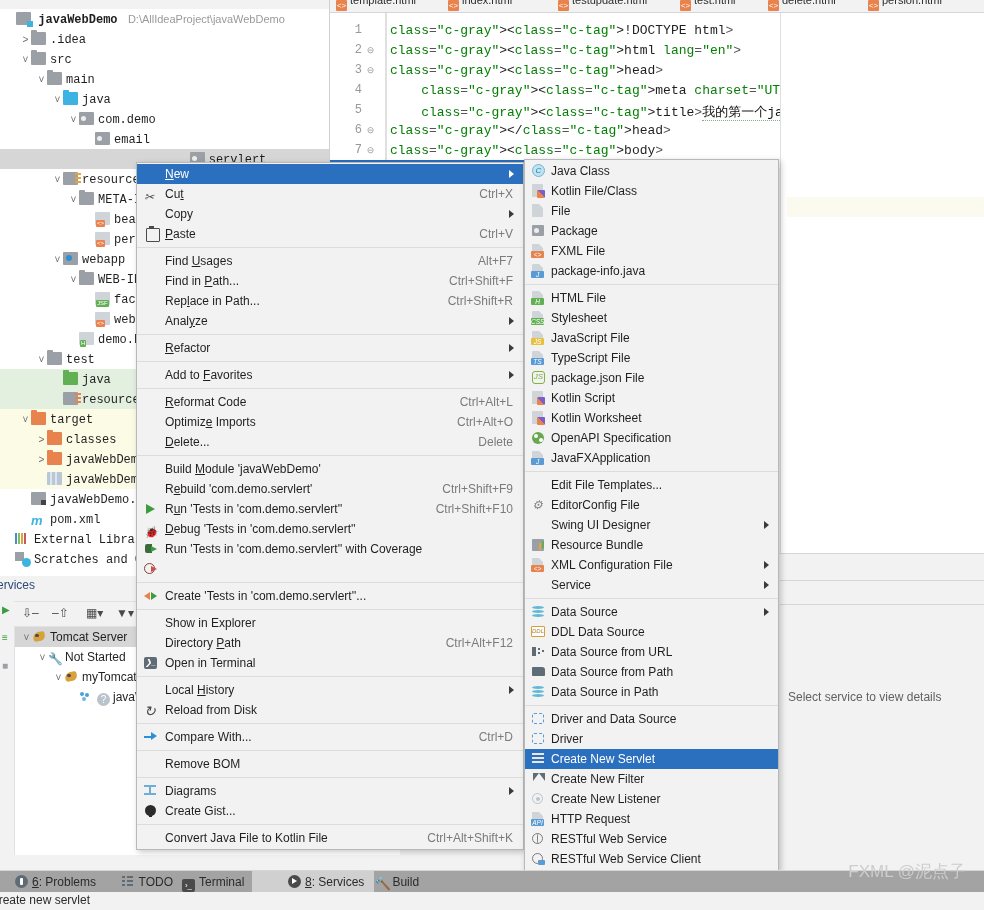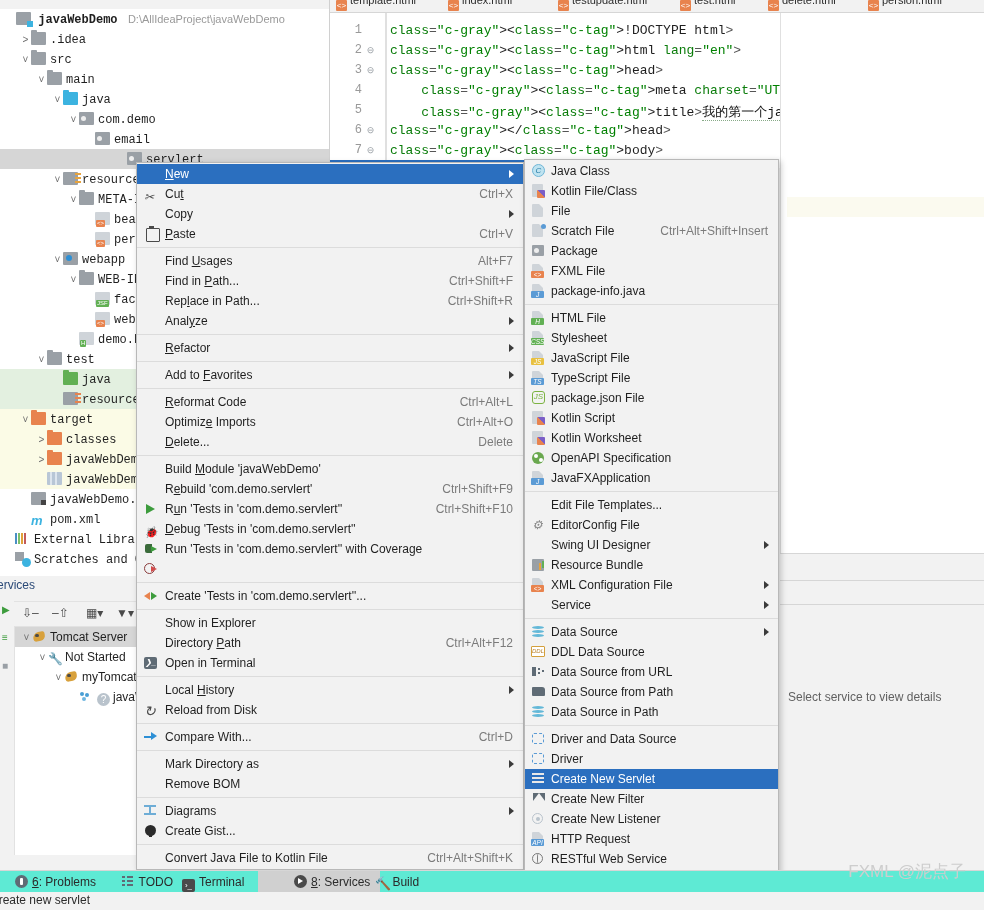--- a/index.html
+++ b/index.html
@@ -163,21 +163,21 @@
   .ic-deploy:before{ content:""; position:absolute; left:0; top:2px; width:4px;
     height:4px; background:#4a9fd5; border-radius:50%;
     box-shadow:5px 1px 0 #4a9fd5, 2px 5px 0 #6fb6e0; }
   .ic-qmark { display:inline-block; width:13px; height:13px; border-radius:50%;
     background:#b9c3cc; color:#fff; font-size:10px; line-height:13px;
     text-align:center; vertical-align:-2px; margin-right:3px; }
 
   
   #bottombar {
     position:absolute; left:0; top:870px; width:984px; height:22px;
-    background:#5eead4; border-top:1px solid #d6d6d6;
+    background:#a3a3a3; border-top:1px solid #d6d6d6;
   }
   .bwtab { position:absolute; top:0; height:22px; line-height:22px;
            padding:0 10px; font-size:12px; color:#2b2b2b; white-space:nowrap; }
   .bwtab.active { background:#d0d0d0; }
   .bwico { display:inline-block; width:13px; height:13px; vertical-align:-2px;
            margin-right:4px; position:relative; }
   .ic-problems { border-radius:50%; background:#5f6b75; }
   .ic-problems:after { content:""; position:absolute; left:5px; top:3px; width:3px;
            height:7px; background:#fff; border-radius:1px; }
   .ic-todo:before { content:""; position:absolute; left:0; top:1px; width:3px;
@@ -353,21 +353,21 @@
     <span class="tlabel bold">javaWebDemo</span>
     <span class="tpath">D:\AllIdeaProject\javaWebDemo</span>
   </div>
   <div id="treerows">
       <div class="trow" style="padding-left: 20px;"><span class="twist">˃</span><span class="tico ic-folder"></span><span class="tlabel">.idea</span></div>
       <div class="trow" style="padding-left: 20px;"><span class="twist">˅</span><span class="tico ic-folder"></span><span class="tlabel">src</span></div>
       <div class="trow" style="padding-left: 36px;"><span class="twist">˅</span><span class="tico ic-folder"></span><span class="tlabel">main</span></div>
       <div class="trow" style="padding-left: 52px;"><span class="twist">˅</span><span class="tico ic-folder-blue"></span><span class="tlabel">java</span></div>
       <div class="trow" style="padding-left: 68px;"><span class="twist">˅</span><span class="tico ic-pkg"></span><span class="tlabel">com.demo</span></div>
       <div class="trow" style="padding-left: 84px;"><span class="twist"></span><span class="tico ic-pkg"></span><span class="tlabel">email</span></div>
-      <div class="trow sel" style="padding-left: 116px;"><span class="twist"></span><span class="tico ic-pkg"></span><span class="tlabel">servlert</span></div>
+      <div class="trow sel" style="padding-left: 116px; text-align: center;"><span class="twist"></span><span class="tico ic-pkg"></span><span class="tlabel">servlert</span></div>
       <div class="trow" style="padding-left: 52px;"><span class="twist">˅</span><span class="tico ic-src-res"></span><span class="tlabel">resources</span></div>
       <div class="trow" style="padding-left: 68px;"><span class="twist">˅</span><span class="tico ic-folder"></span><span class="tlabel">META-INF</span></div>
       <div class="trow" style="padding-left: 84px;"><span class="twist"></span><span class="tico ic-file"><span class="bdg" style="background: rgb(232, 131, 78);">&lt;&gt;</span></span><span class="tlabel">beans.xml</span></div>
       <div class="trow" style="padding-left: 84px;"><span class="twist"></span><span class="tico ic-file"><span class="bdg" style="background: rgb(232, 131, 78);">&lt;&gt;</span></span><span class="tlabel">persistence.xml</span></div>
       <div class="trow" style="padding-left: 52px;"><span class="twist">˅</span><span class="tico ic-web"></span><span class="tlabel">webapp</span></div>
       <div class="trow" style="padding-left: 68px;"><span class="twist">˅</span><span class="tico ic-folder"></span><span class="tlabel">WEB-INF</span></div>
       <div class="trow" style="padding-left: 84px;"><span class="twist"></span><span class="tico ic-file"><span class="bdg" style="background: rgb(98, 176, 84);">JSF</span></span><span class="tlabel">faces-config.xml</span></div>
       <div class="trow" style="padding-left: 84px;"><span class="twist"></span><span class="tico ic-file"><span class="bdg" style="background: rgb(232, 131, 78);">&lt;&gt;</span></span><span class="tlabel">web.xml</span></div>
       <div class="trow" style="padding-left: 68px;"><span class="twist"></span><span class="tico ic-file"><span class="bdg" style="background: rgb(98, 176, 84);">H</span></span><span class="tlabel">demo.html</span></div>
       <div class="trow" style="padding-left: 36px;"><span class="twist">˅</span><span class="tico ic-folder"></span><span class="tlabel">test</span></div>
@@ -593,25 +593,20 @@
     <div class="mi">
       <span class="mico">
         <i class="g-compare" style="position: absolute; left: 0px; top: 0px; width: 14px; height: 14px;"></i>
       </span>
       <span class="mlab">Compare With...</span>
       <span class="mkey">Ctrl+D</span>
     </div>
     <div class="msep"></div>
     <div class="mi">
       <span class="mico"></span>
-      <span class="mlab">Mark Directory as</span>
-      <span class="marr"></span>
-    </div>
-    <div class="mi">
-      <span class="mico"></span>
       <span class="mlab">Remove BOM</span>
     </div>
     <div class="msep"></div>
     <div class="mi">
       <span class="mico">
         <i class="g-diag" style="position: absolute; left: 0px; top: 0px; width: 14px; height: 14px;"></i>
       </span>
       <span class="mlab">Diagrams</span>
       <span class="marr"></span>
     </div>
@@ -640,28 +635,20 @@
       <span class="mico">
         <i class="ic-kotlin"></i>
       </span>
       <span class="mlab">Kotlin File/Class</span>
     </div>
     <div class="mi">
       <span class="mico">
         <i class="f"></i>
       </span>
       <span class="mlab">File</span>
-    </div>
-    <div class="mi">
-      <span class="mico">
-        <i class="f"></i>
-        <i style="position: absolute; right: 0px; top: 0px; width: 5px; height: 5px; border-radius: 50%; background: rgb(91, 155, 213);"></i>
-      </span>
-      <span class="mlab">Scratch File</span>
-      <span class="mkey">Ctrl+Alt+Shift+Insert</span>
     </div>
     <div class="mi">
       <span class="mico">
         <i class="ic-pkgi"></i>
       </span>
       <span class="mlab">Package</span>
     </div>
     <div class="mi">
       <span class="mico">
         <i class="f"></i>
@@ -852,20 +839,20 @@
         <i class="ic-globe2"></i>
       </span>
       <span class="mlab">RESTful Web Service Client</span>
     </div>
   </div>
 
 <div id="bottombar">
     <div class="bwtab" style="left: 5px;"><span class="bwico ic-problems"></span><span><span class="u">6</span>: Problems</span></div>
     <div class="bwtab" style="left: 111.6px;"><span class="bwico ic-todo"></span><span>TODO</span></div>
     <div class="bwtab" style="left: 172px;"><span class="bwico ic-terminal">›_</span><span>Terminal</span></div>
-    <div class="bwtab active" style="left: 258px; padding-left: 36px;"><span class="bwico ic-services2"></span><span><span class="u">8</span>: Services</span></div>
+    <div class="bwtab active" style="left: 252px; padding-left: 36px;"><span class="bwico ic-services2"></span><span><span class="u">8</span>: Services</span></div>
     <div class="bwtab" style="left: 365.4px;"><span class="bwico ic-build">🔨</span><span>Build</span></div>
   </div>
 <div id="statusbar">
   <span id="statustext">Create new servlet</span>
 </div>
 
 <div id="watermark">FXML @泥点子</div>
 
 </body></html>

